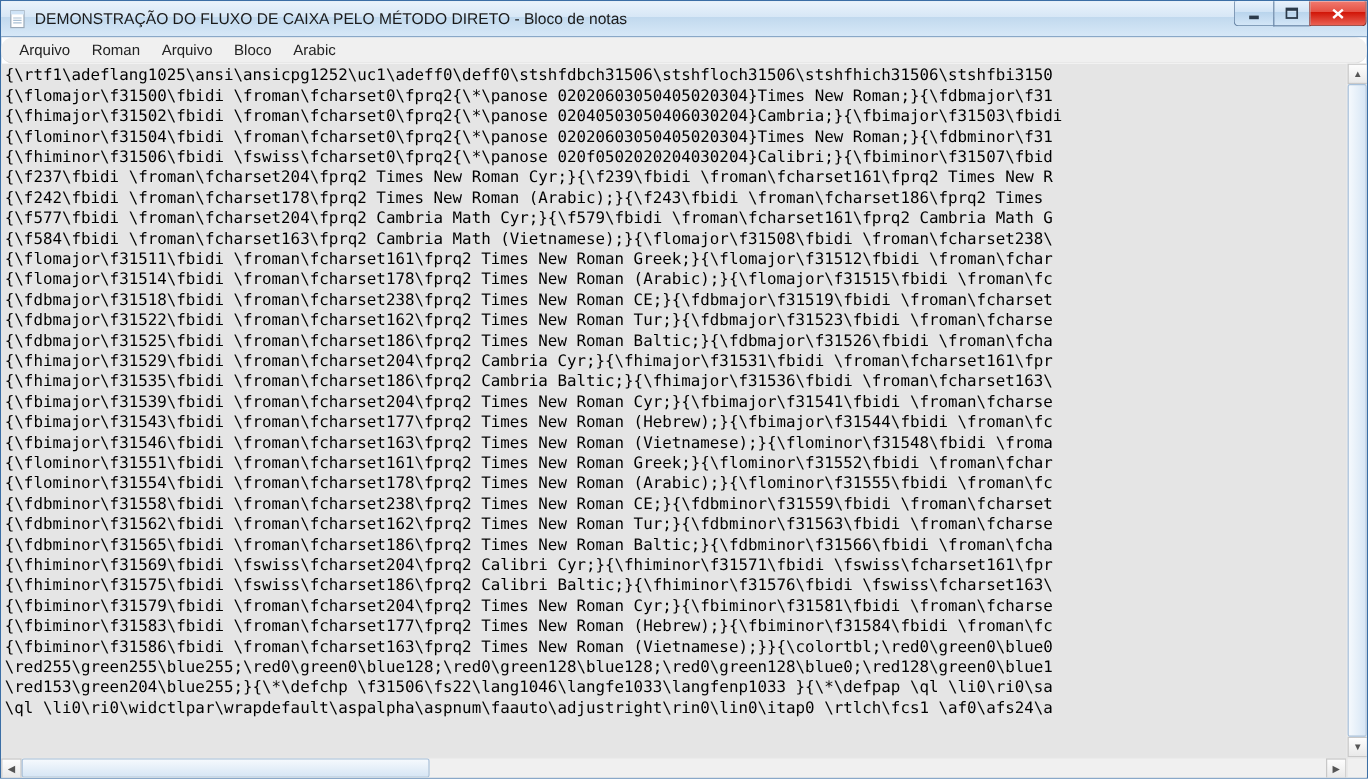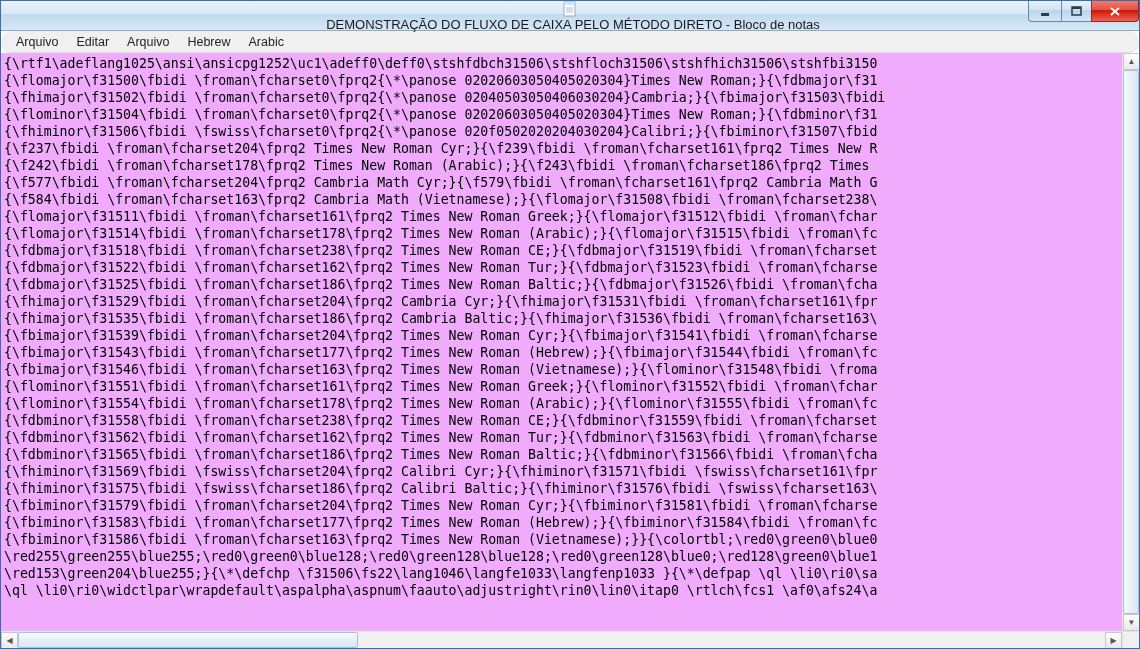--- a/index.html
+++ b/index.html
@@ -24,21 +24,20 @@
   
   .titlebar {
     height: 30px;
     background: linear-gradient(to bottom, #eaf3fb 0%, #d7e7f6 45%, #c1d9ee 46%, #d7e8f7 100%);
     border-bottom: 1px solid #8aa8c7;
     display: flex;
     align-items: center;
     padding-left: 6px;
     position: relative;
     box-sizing: border-box;
-    flex-direction: column;
   }
   .app-icon {
     width: 16px;
     height: 16px;
     margin-right: 6px;
     display: inline-block;
   }
   .app-icon svg { display:block; }
   .title-text {
     font-size: 13px;
@@ -86,21 +85,21 @@
   }
   .menubar span {
     padding: 2px 9px;
     cursor: default;
   }
   
   .content-wrap {
     flex: 1;
     position: relative;
     overflow: hidden;
-    background: #f0abfc;
+    background: #e5e5e5;
   }
   .content {
     position: absolute;
     left: 3px;
     right: 18px;
     top: 2px;
     bottom: 18px;
     font-family: Consolas, "Lucida Console", monospace;
     font-size: 13.2px;
     line-height: 17px;
@@ -190,23 +189,23 @@
       <div class="win-btn close">
         <svg width="12" height="11">
             <path d="M2 2 L10 9 M10 2 L2 9" stroke="#fff" stroke-width="2"></path>
           </svg>
       </div>
     </div>
   </div>
 
   <div class="menubar">
     <span>Arquivo</span>
-    <span>Editar</span>
+    <span>Roman</span>
     <span>Arquivo</span>
-    <span>Hebrew</span>
+    <span>Bloco</span>
     <span>Arabic</span>
   </div>
 
   <div class="content-wrap">
     <div class="content" id="editor-content">{\rtf1\adeflang1025\ansi\ansicpg1252\uc1\adeff0\deff0\stshfdbch31506\stshfloch31506\stshfhich31506\stshfbi3150
 {\flomajor\f31500\fbidi \froman\fcharset0\fprq2{\*\panose 02020603050405020304}Times New Roman;}{\fdbmajor\f31
 {\fhimajor\f31502\fbidi \froman\fcharset0\fprq2{\*\panose 02040503050406030204}Cambria;}{\fbimajor\f31503\fbidi
 {\flominor\f31504\fbidi \froman\fcharset0\fprq2{\*\panose 02020603050405020304}Times New Roman;}{\fdbminor\f31
 {\fhiminor\f31506\fbidi \fswiss\fcharset0\fprq2{\*\panose 020f0502020204030204}Calibri;}{\fbiminor\f31507\fbid
 {\f237\fbidi \froman\fcharset204\fprq2 Times New Roman Cyr;}{\f239\fbidi \froman\fcharset161\fprq2 Times New R

